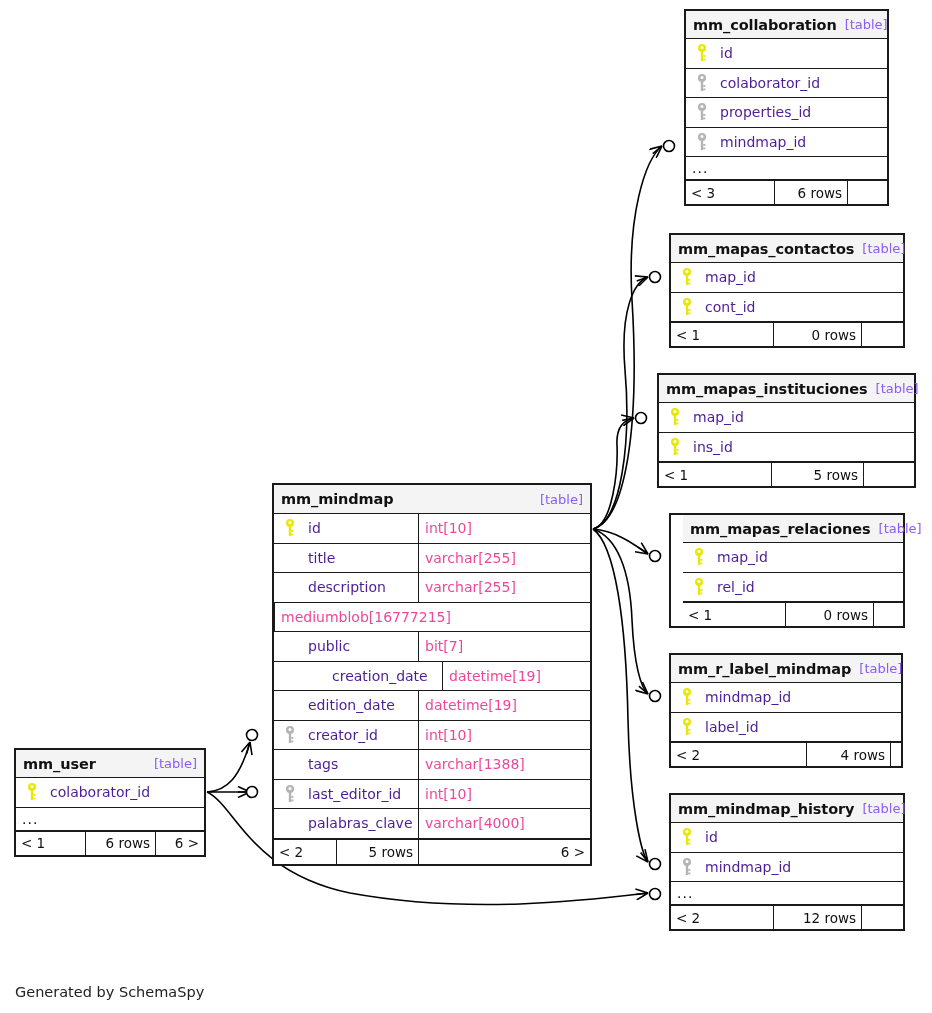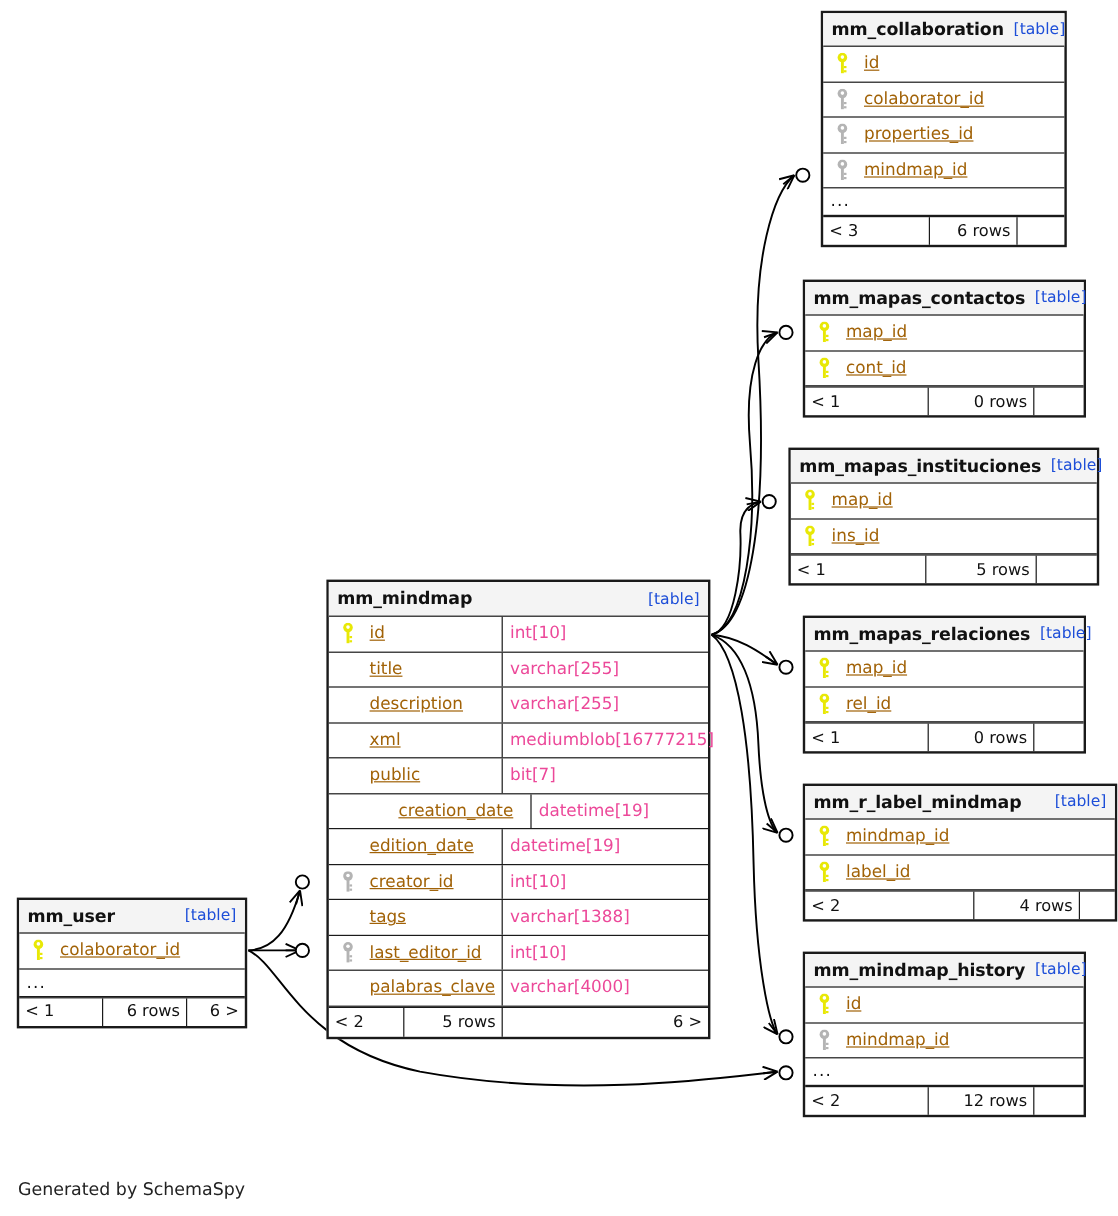--- a/index.html
+++ b/index.html
@@ -45,21 +45,21 @@
     white-space: nowrap;
   }
   .tbl-name {
     font-weight: bold;
     font-size: 14.5px;
     color: #111;
     letter-spacing: -0.1px;
   }
   .tbl-tag {
     font-size: 13px;
-    color: #1d4ed8;
+    color: #8b5cf6;
     padding-left: 8px;
   }
   .col-row {
     display: flex;
     align-items: stretch;
     height: 29.5px;
     border-bottom: 1.6px solid #1a1a1a;
     box-sizing: border-box;
   }
   .col-row:last-child { border-bottom: none; }
@@ -85,23 +85,22 @@
   }
   .keyslot {
     width: 20px;
     flex: 0 0 20px;
     display: flex;
     align-items: center;
     justify-content: center;
   }
   .col-label {
     font-size: 14px;
-    color: #a16207;
+    color: #4c1d95;
     padding-left: 8px;
-    text-decoration: underline;
   }
   .ellipsis-row {
     display: flex;
     align-items: center;
     height: 23px;
     border-bottom: 1.6px solid #1a1a1a;
     box-sizing: border-box;
     padding-left: 6px;
     font-size: 14px;
     color: #111;
@@ -318,21 +317,21 @@
         <span class="col-label">ins_id</span>
       </div>
     </div>
     <div class="footer-row">
       <div class="foot-cell foot-left" style="width:112px;">&lt; 1</div>
       <div class="foot-cell foot-mid" style="width:92px;">5 rows</div>
       <div class="foot-cell foot-right" style="flex:1 1 auto;"></div>
     </div>
   </div>
 
-  <div class="table-box" style="left:669px; top:513px; width:236px;">
+  <div class="table-box" style="left:669px; top:513px; width:236px;padding-left:12px;">
     <div class="tbl-header">
       <span class="tbl-name">mm_mapas_relaciones</span>
       <span class="tbl-tag">[table]</span>
     </div>
     <div class="col-row">
       <div class="col-name-cell flexfill">
         <span class="keyslot">
           <svg class="keyicon" width="10" height="18" viewBox="0 0 10 18">
               <circle cx="5" cy="4" r="4" fill="#e8e806"></circle>
               <circle cx="5" cy="3.6" r="1.5" fill="#fff"></circle>
@@ -358,21 +357,21 @@
         <span class="col-label">rel_id</span>
       </div>
     </div>
     <div class="footer-row">
       <div class="foot-cell foot-left" style="width:102px;">&lt; 1</div>
       <div class="foot-cell foot-mid" style="width:88px;">0 rows</div>
       <div class="foot-cell foot-right" style="flex:1 1 auto;"></div>
     </div>
   </div>
 
-  <div class="table-box" style="left:669px; top:653px; width:262px;">
+  <div class="table-box" style="left:669px; top:653px; width:234px;">
     <div class="tbl-header">
       <span class="tbl-name">mm_r_label_mindmap</span>
       <span class="tbl-tag">[table]</span>
     </div>
     <div class="col-row">
       <div class="col-name-cell flexfill">
         <span class="keyslot">
           <svg class="keyicon" width="10" height="18" viewBox="0 0 10 18">
               <circle cx="5" cy="4" r="4" fill="#e8e806"></circle>
               <circle cx="5" cy="3.6" r="1.5" fill="#fff"></circle>
@@ -478,24 +477,20 @@
 
     <div class="col-row">
       <div class="col-name-cell" style="width:144px;">
         <span class="keyslot"></span>
         <span class="col-label">description</span>
       </div>
       <div class="col-type-cell">varchar[255]</div>
     </div>
 
     <div class="col-row">
-      <div class="col-name-cell" style="width:144px;">
-        <span class="keyslot"></span>
-        <span class="col-label">xml</span>
-      </div>
       <div class="col-type-cell">mediumblob[16777215]</div>
     </div>
 
     <div class="col-row">
       <div class="col-name-cell" style="width:144px;">
         <span class="keyslot"></span>
         <span class="col-label">public</span>
       </div>
       <div class="col-type-cell">bit[7]</div>
     </div>

